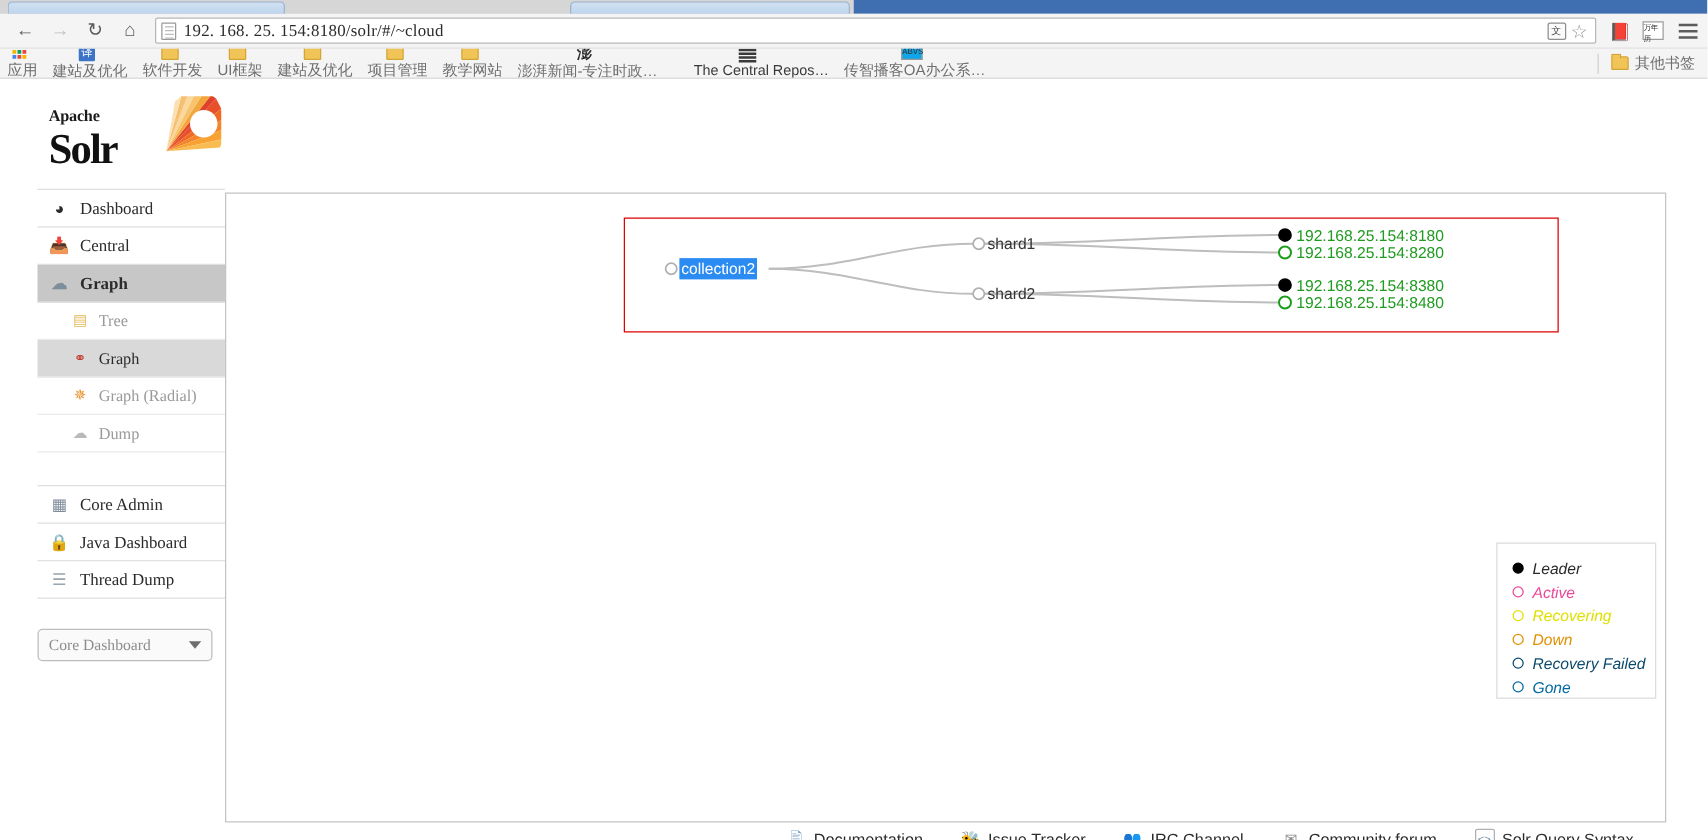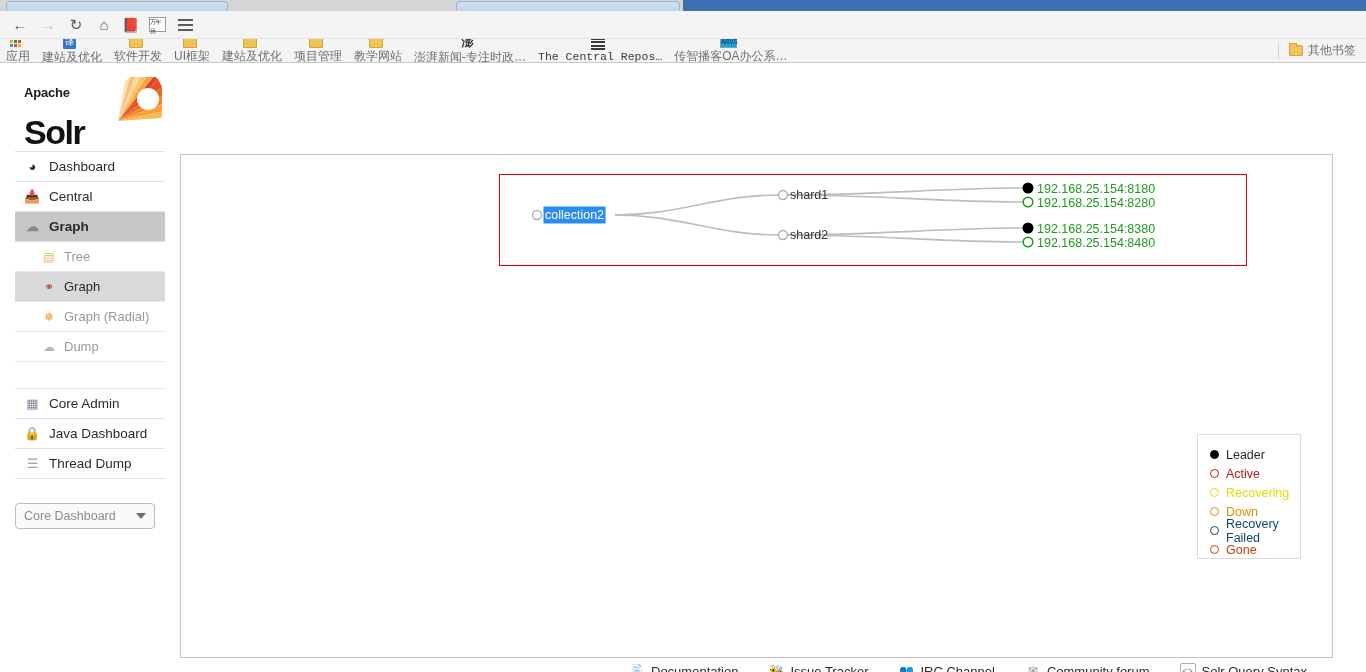--- a/index.html
+++ b/index.html
@@ -189,56 +189,57 @@
     display:flex; flex-direction:column; justify-content:space-between;
   }
   #central-repo-icon i { display:block; height:2px; background:#3a3a3a; }
   #oa-icon {
     width: 17px; height: 12px; flex:none; margin-right:5px;
     border: 1px solid #9a9a9a; background:#0ea5e9;
     font-size: 7px; color:#333; line-height: 10px; text-align:center;
     font-family: "Liberation Mono", monospace;
   }
   .bm-cn { color: #6f6f6f; }
-  .bm-mono { font-family: Liberation Mono, monospace; font-size: 11.5px; color:#3a3a3a;}
+  .bm-mono { font-family: Liberation Sans, sans-serif; font-size: 11.5px; color:#3a3a3a;margin-left:17px;}
   #other-bookmarks { margin-left: auto; margin-right: 4px; display:flex; align-items:center; }
   #other-bookmarks .bm-sep {
     width: 1px; height: 16px; background: #d0d0d0; margin-right: 10px;
   }
 
   
   #solr-page {
     position: relative;
     width: 1366px;
     height: 583px;
     background: #ffffff;
   }
 
   
   #sidebar {
     position: absolute;
-    left: 15px; top: 0;
+    left: 30px; top: 0;
     width: 150px;
+    font-family: Liberation Serif, serif;
   }
   #solr-logo {
     position: relative;
     height: 88px;
     padding-top: 14px;
   }
   #logo-text {
     position: absolute; left: 9px; top: 23px;
     line-height: 1;
   }
   #logo-apache {
     font-size: 13px; font-weight: bold; color: #1a1a1a;
     letter-spacing: -0.2px;
   }
   #logo-solr {
     font-size: 34px; font-weight: bold; color: #111;
-    letter-spacing: -1.5px; margin-top: 16px;
+    letter-spacing: -1.5px; margin-top: 4px;
   }
   #logo-sun {
     position: absolute; left: 85px; top: 14px;
     width: 62px; height: 62px;
   }
 
   .nav-group { border-top: 1px solid #e0e0e0; }
   .nav-item {
     display: flex; align-items: center;
     height: 30px;
@@ -313,24 +314,25 @@
   .g-node-circle.active { fill: #ffffff; stroke: #1a9d1a; stroke-width: 1.6; }
   .g-link { fill: none; stroke: #bdbdbd; stroke-width: 1.6; }
   .g-label { font-family: "Liberation Sans", sans-serif; font-size: 12.5px; fill: #333333; }
   .g-label.node-active { fill: #1f9b1f; }
   .g-label.selected { fill: #ffffff; }
   .sel-rect { fill: #2a8bf2; }
 
   #legend {
     position: absolute;
     left: 1016px; top: 279px;
-    width: 104px; height: 125px;
+    width: 128px; height: 125px;
     border: 1px solid #dcdcdc;
     background: #ffffff;
     padding: 10px 0 0 12px;
+    font-style: italic;
   }
   .legend-row {
     display: flex; align-items: center;
     height: 19px;
     font-size: 12.5px;
   }
   .legend-dot {
     width: 9px; height: 9px;
     border-radius: 50%;
     margin-right: 7px;
@@ -373,20 +375,28 @@
     <div class="tab-stub" id="tab-stub-2"></div>
     <div id="tab-rest"></div>
   </div>
 
   <div id="toolbar">
     <div class="tb-icon">←</div>
     <div class="tb-icon disabled">→</div>
     <div class="tb-icon">↻</div>
     <div class="tb-icon">⌂</div>
 
+    <div id="omnibox">
+      <span id="page-doc-icon"></span>
+      <span id="url-text">192. 168. 25. 154:8180/solr/#/~cloud</span>
+      <span class="omni-right">
+        <span id="translate-icon">文</span>
+        <span id="star-icon">☆</span>
+      </span>
+    </div>
 
     <div id="evernote-icon">📕</div>
     <div id="wannianli-icon">
       <span class="wl-top"></span>
       <span class="wl-bot">万年历</span>
     </div>
     <div id="hamburger-icon">
       <i></i>
         <i></i>
         <i></i>
@@ -589,37 +599,37 @@
         <circle class="g-node-circle active" cx="528" cy="67" r="4.8"></circle>
         <text class="g-label node-active" x="537" y="71.5">192.168.25.154:8480</text>
       </svg>
     </div>
 
     <div id="legend">
       <div class="legend-row" style="color:#000000">
         <span class="legend-dot filled"></span>
         <span style="color:#2b2b2b">Leader</span>
       </div>
-      <div class="legend-row" style="color:#b91c1c">
+      <div class="legend-row" style="color:#ec4899">
         <span class="legend-dot"></span>
         <span>Active</span>
       </div>
       <div class="legend-row" style="color:#e0e000">
         <span class="legend-dot"></span>
         <span>Recovering</span>
       </div>
       <div class="legend-row" style="color:#e09000">
         <span class="legend-dot"></span>
         <span>Down</span>
       </div>
       <div class="legend-row" style="color:#0c4a6e">
         <span class="legend-dot"></span>
         <span>Recovery Failed</span>
       </div>
-      <div class="legend-row" style="color:#c2410c">
+      <div class="legend-row" style="color:#0369a1">
         <span class="legend-dot"></span>
         <span>Gone</span>
       </div>
     </div>
 
   </div>
 
   <div id="footer">
     <div class="footer-link">
       <span class="fl-icon" style="color:#7fa6c9">🖹</span>

